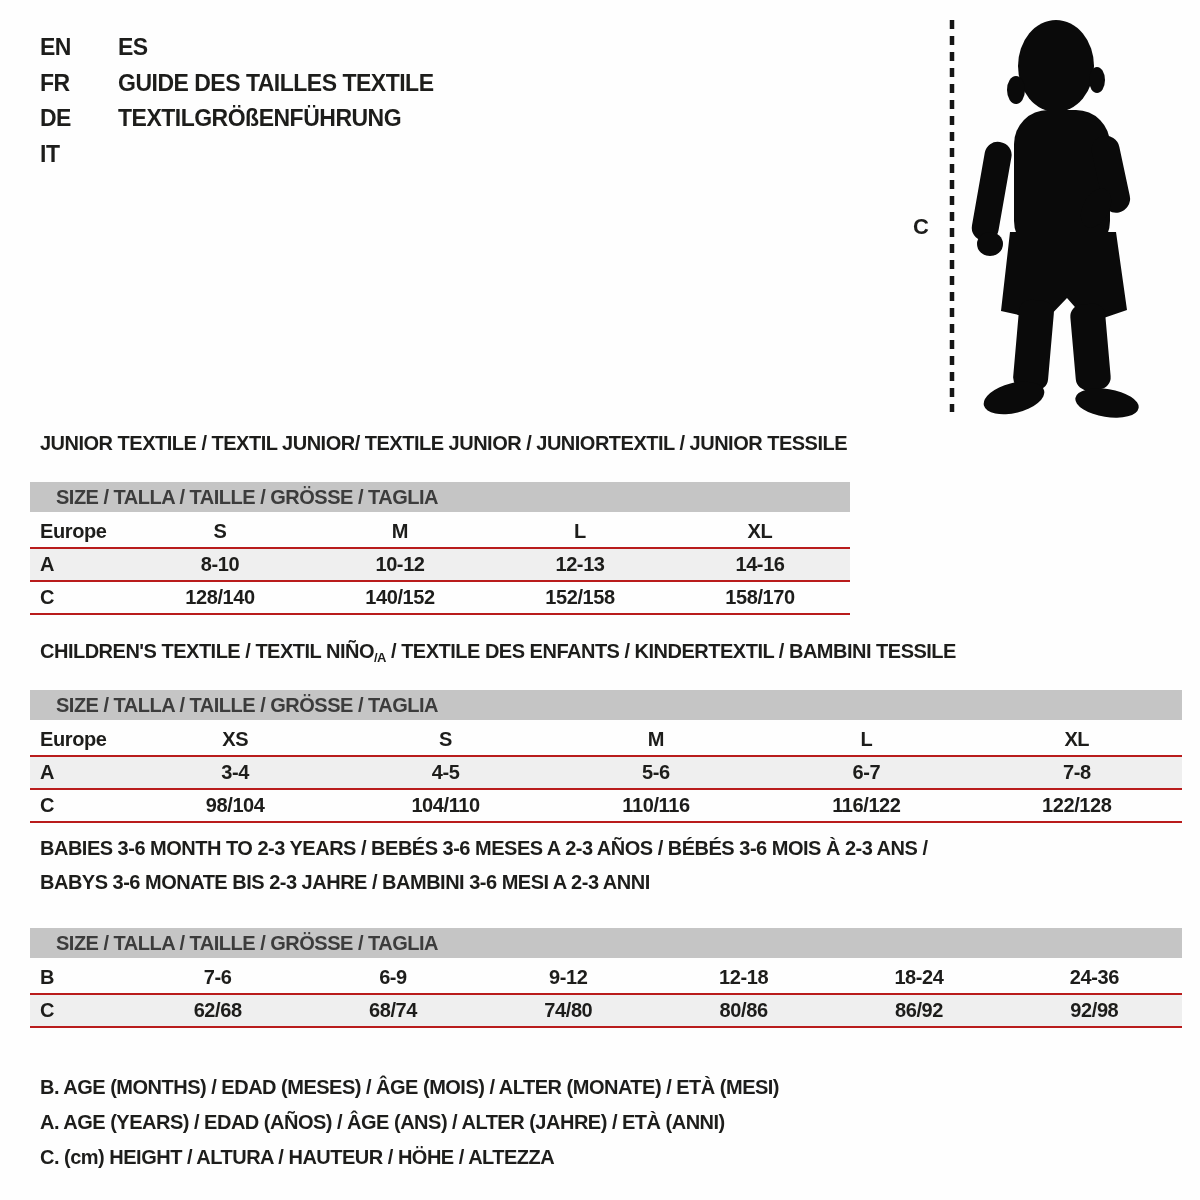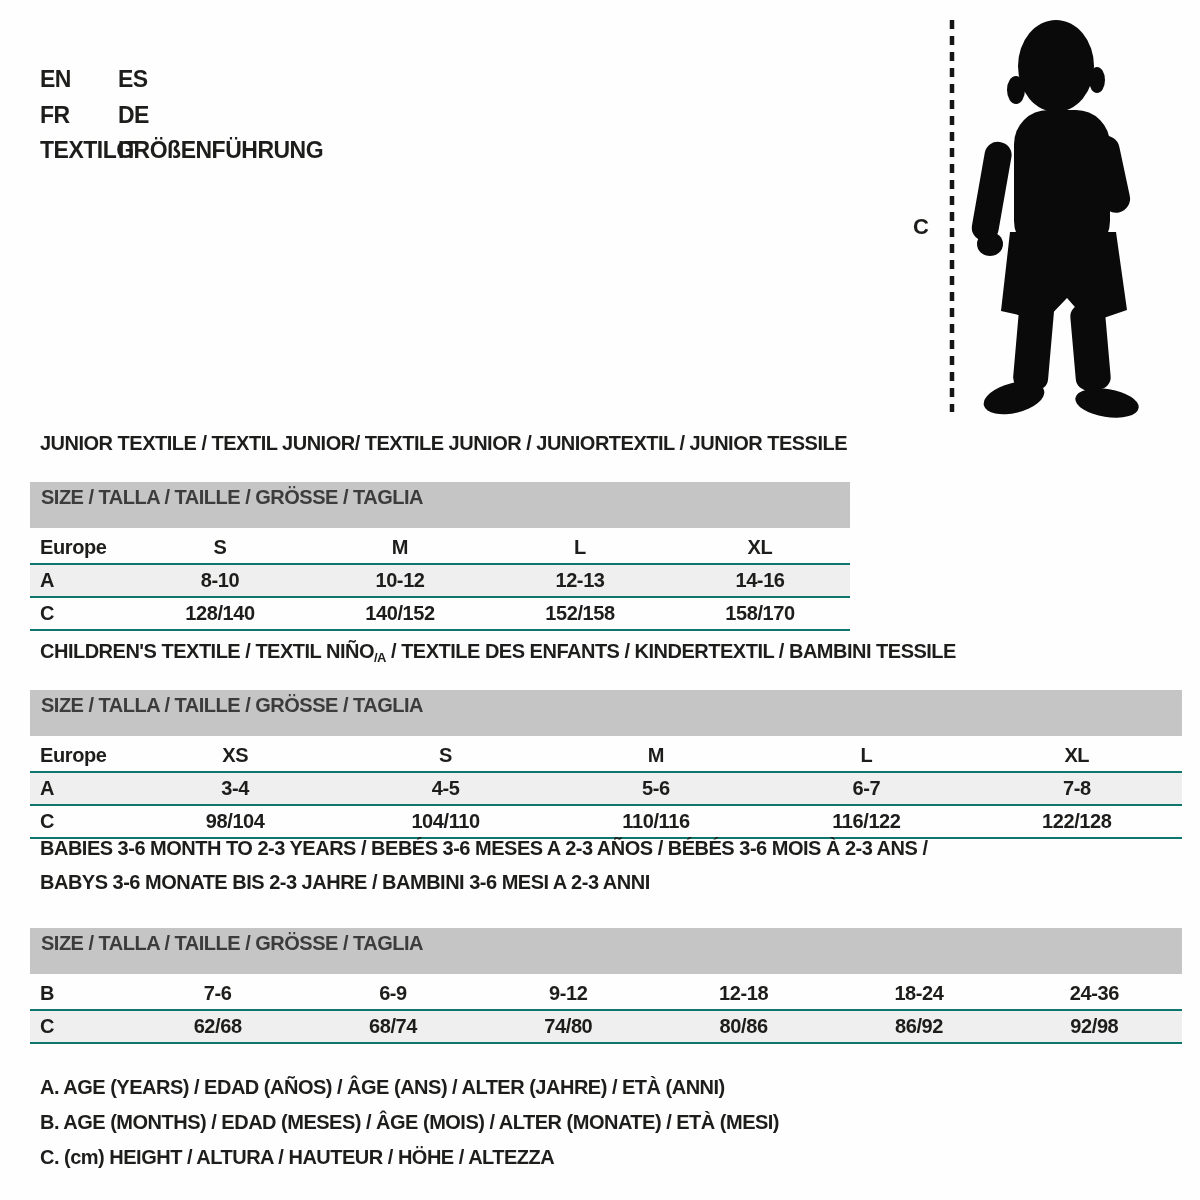--- a/index.html
+++ b/index.html
@@ -5,59 +5,60 @@
   html,body{margin:0;padding:0;}
   body{
     width:1200px;height:1200px;position:relative;background:#fefefe;
     font-family:"Liberation Sans","DejaVu Sans",sans-serif;
     color:#1d1d1b;overflow:hidden;
   }
   .abs{position:absolute;}
 
   
   .lang-block{left:40px;top:30px;display:grid;grid-template-columns:78px auto;
-    grid-auto-rows:35.5px;align-items:center;margin-top:32px;}
+    grid-auto-rows:35.5px;align-items:center;}
   .lang-code,.lang-title{font-weight:bold;font-size:23px;letter-spacing:-0.5px;white-space:nowrap;}
 
   
   .figure{left:905px;top:10px;width:250px;height:412px;}
   .figure svg{position:absolute;left:35px;top:0;}
   .figure .c-label{position:absolute;left:8px;top:204px;font-weight:bold;font-size:22px;}
 
   
   .section-title{font-weight:bold;font-size:20px;letter-spacing:-0.5px;white-space:nowrap;}
   .sub-part{font-size:13px;vertical-align:-4px;}
 
   
-  .size-bar{height:46px;line-height:30px;background:#c5c5c5;color:#3c3c3c;
-    font-weight:bold;font-size:20px;letter-spacing:-0.5px;padding-left:11px;
+  .size-bar{height:30px;line-height:30px;background:#c5c5c5;color:#3c3c3c;
+    font-weight:bold;font-size:20px;letter-spacing:-0.5px;padding-left:26px;
     box-sizing:border-box;margin-bottom:4px;}
 
   
   table{border-collapse:separate;border-spacing:0;table-layout:fixed;}
   td{height:31px;font-weight:bold;font-size:20px;letter-spacing:-0.4px;
-    text-align:center;border-bottom:2px solid #0f766e;padding:0;}
+    text-align:center;border-bottom:2px solid #b91c1c;padding:0;}
   td.rowlabel{text-align:left;padding-left:10px;}
   col.labelcol{width:100px;}
   tr.band td{background:#efefef;}
 
   .w-narrow{width:820px;}
   .w-wide{width:1152px;}
 
   
   .legend-line{font-weight:bold;font-size:20px;letter-spacing:-0.5px;
     height:35px;white-space:nowrap;}
 </style>
 </head>
 <body>
 
 <div class="abs lang-block">
   <span class="lang-code">EN</span>
   <span class="lang-code">ES</span>
   <span class="lang-code">FR</span>
+  <span class="lang-title">GUIDE DES TAILLES TEXTILE</span>
   <span class="lang-code">DE</span>
   <span class="lang-title">TEXTILGRÖßENFÜHRUNG</span>
   <span class="lang-code">IT</span>
 </div>
 
 <div class="abs figure">
   <span class="c-label">C</span>
   <svg width="205" height="408" viewBox="0 0 205 408" aria-hidden="true">
     <line x1="12" y1="10" x2="12" y2="402" stroke="#151515" stroke-width="4.5" stroke-dasharray="9 7"></line>
     <g fill="#0a0a0a" transform="translate(30,4)">
@@ -194,16 +195,16 @@
       <td>74/80</td>
       <td>80/86</td>
       <td>86/92</td>
       <td>92/98</td>
     </tr>
   </tbody>
     </table>
 </div>
 
 <div class="abs" style="left:40px;top:1076px;">
+  <div class="legend-line">B. AGE (MONTHS) / EDAD (MESES) / ÂGE (MOIS) / ALTER (MONATE) / ETÀ (MESI)</div>
   <div class="legend-line">A. AGE (YEARS) / EDAD (AÑOS) / ÂGE (ANS) / ALTER (JAHRE) / ETÀ (ANNI)</div>
-  <div class="legend-line">B. AGE (MONTHS) / EDAD (MESES) / ÂGE (MOIS) / ALTER (MONATE) / ETÀ (MESI)</div>
   <div class="legend-line">C. (cm) HEIGHT / ALTURA / HAUTEUR / HÖHE / ALTEZZA</div>
 </div>
 
 </body></html>

